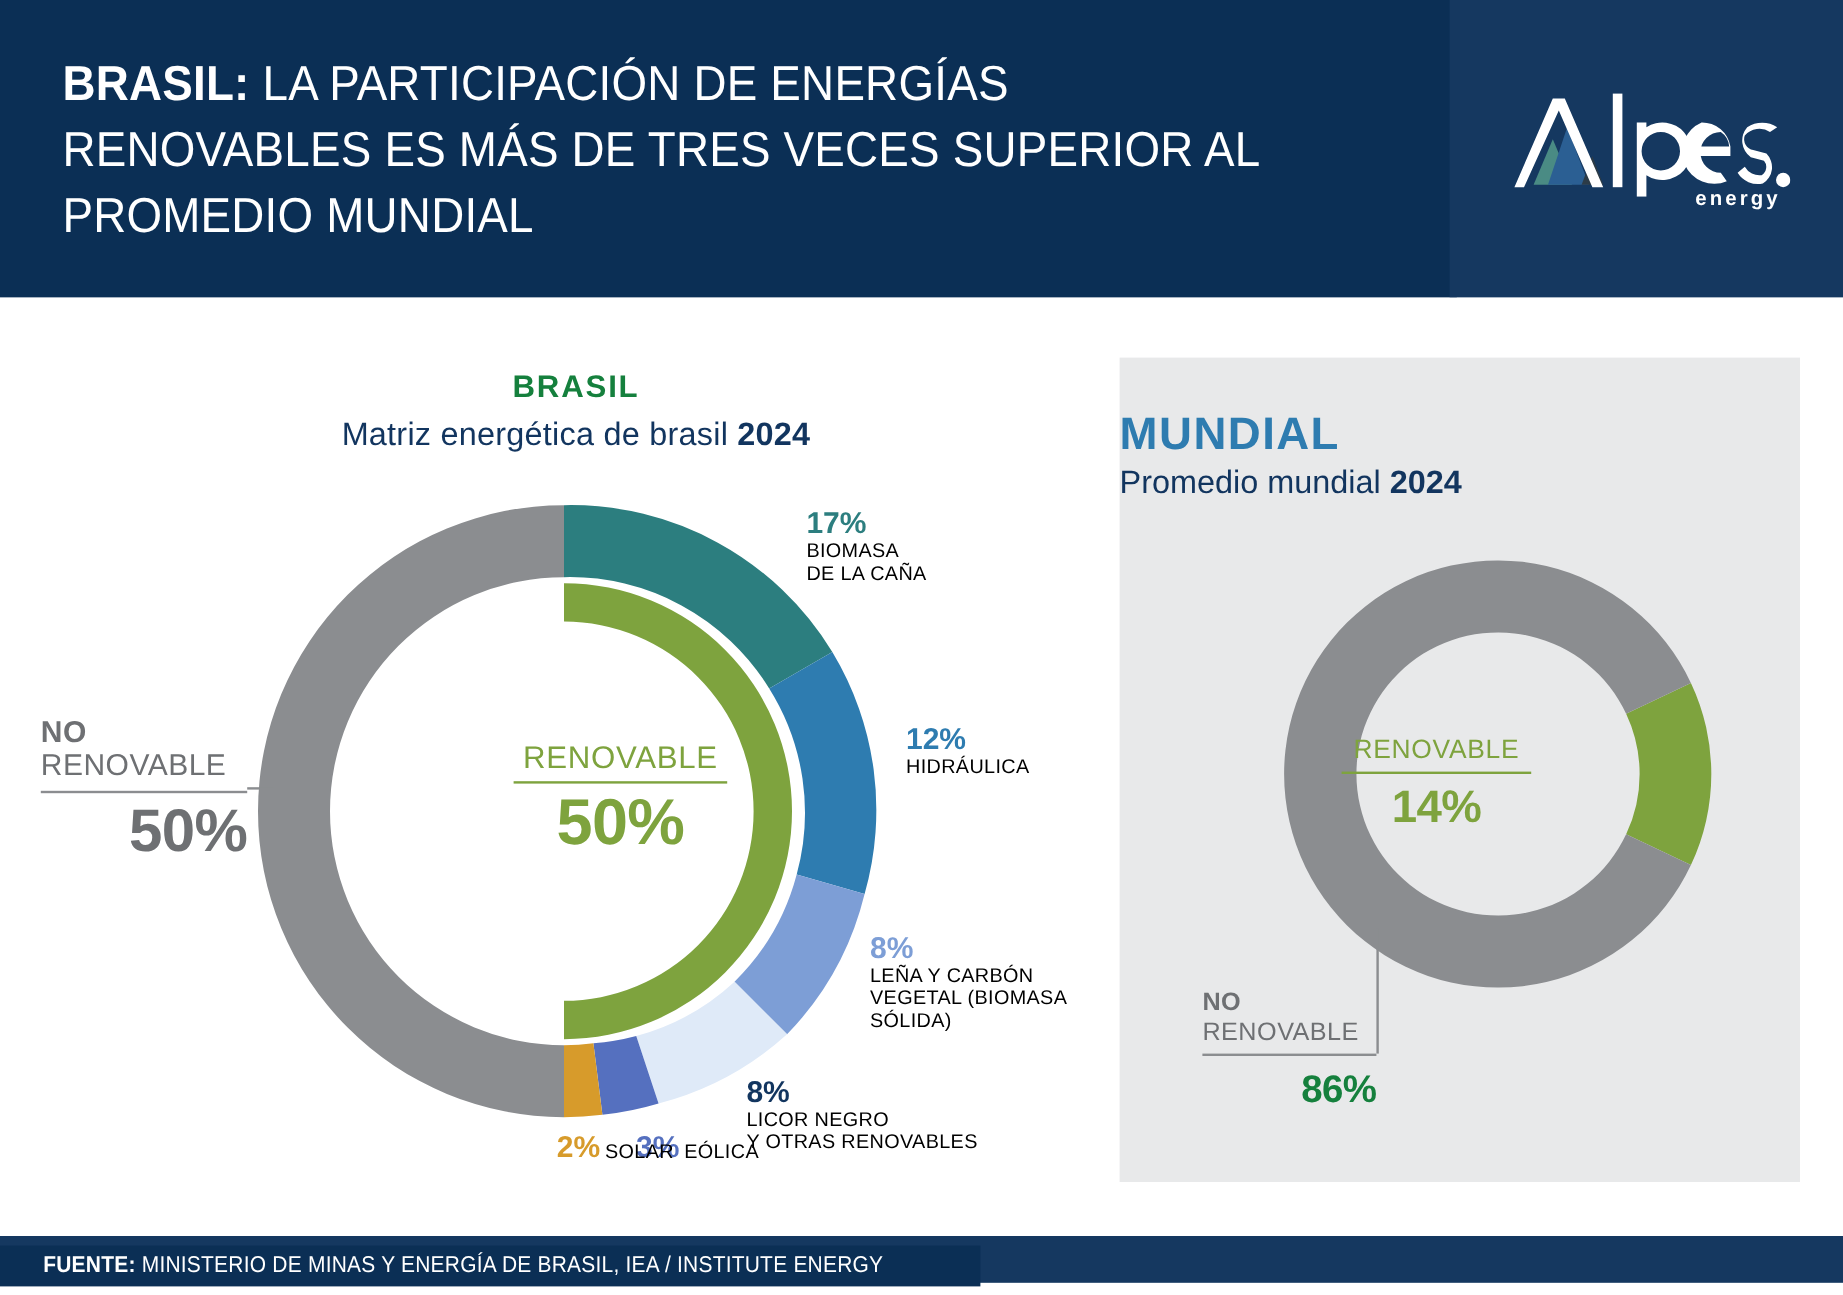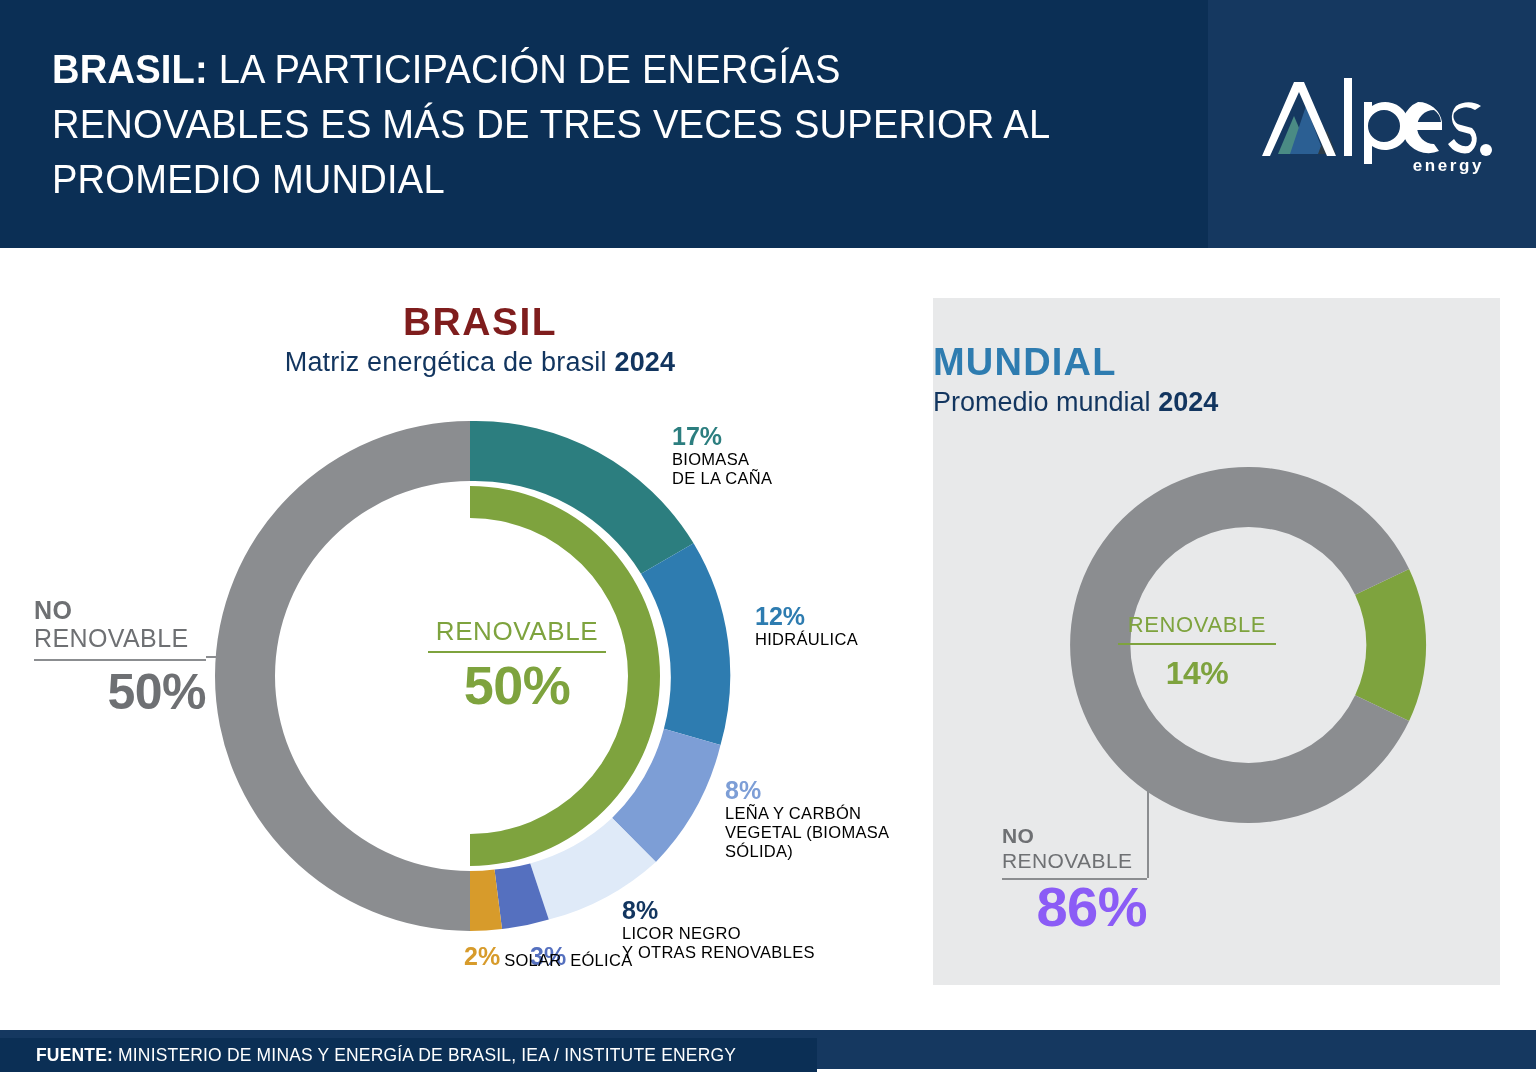--- a/index.html
+++ b/index.html
@@ -75,22 +75,22 @@
   }
 
   
   .brasil-head {
     position: absolute;
     left: 160px; top: 52px;
     width: 640px;
     text-align: center;
   }
   .brasil-title {
-    color: #7f1d1d;
-    font-size: 39px;
+    color: #15803d;
+    font-size: 26px;
     font-weight: 700;
     letter-spacing: 1.5px;
     line-height: 44px;
   }
   .brasil-sub {
     color: #12355f;
     font-size: 27px;
     font-weight: 400;
     line-height: 36px;
     letter-spacing: 0.2px;
@@ -236,21 +236,21 @@
     position: absolute;
     left: 120px; top: 152px;
     width: 390px; height: 390px;
   }
   .center-mundial {
     left: 1118px; top: 364px;
     width: 158px;
   }
   .center-mundial .t { font-size: 22px; line-height: 26px; }
   .center-mundial .rule { width: 158px; }
-  .center-mundial .big { font-size: 32px; line-height: 54px; }
+  .center-mundial .big { font-size: 38px; line-height: 54px; }
 
   .no-renov-mundial {
     position: absolute;
     left: 1002px; top: 576px;
     width: 145px;
   }
   .no-renov-mundial .t1 {
     color: #6e7073;
     font-size: 21px;
     font-weight: 700;
@@ -262,22 +262,22 @@
     font-size: 21px;
     font-weight: 400;
     line-height: 25px;
     letter-spacing: 0.4px;
   }
   .no-renov-mundial .rule {
     height: 2px; background: #8b8d90;
     margin: 5px 0 2px 0; width: 145px;
   }
   .no-renov-mundial .big {
-    color: #8b5cf6;
-    font-size: 56px;
+    color: #15803d;
+    font-size: 32px;
     font-weight: 700;
     line-height: 50px;
     text-align: right;
     letter-spacing: -0.5px;
   }
   .leader-mundial {
     position: absolute;
     left: 1147px; top: 526px;
     width: 2px; height: 104px;
     background: #8b8d90;

